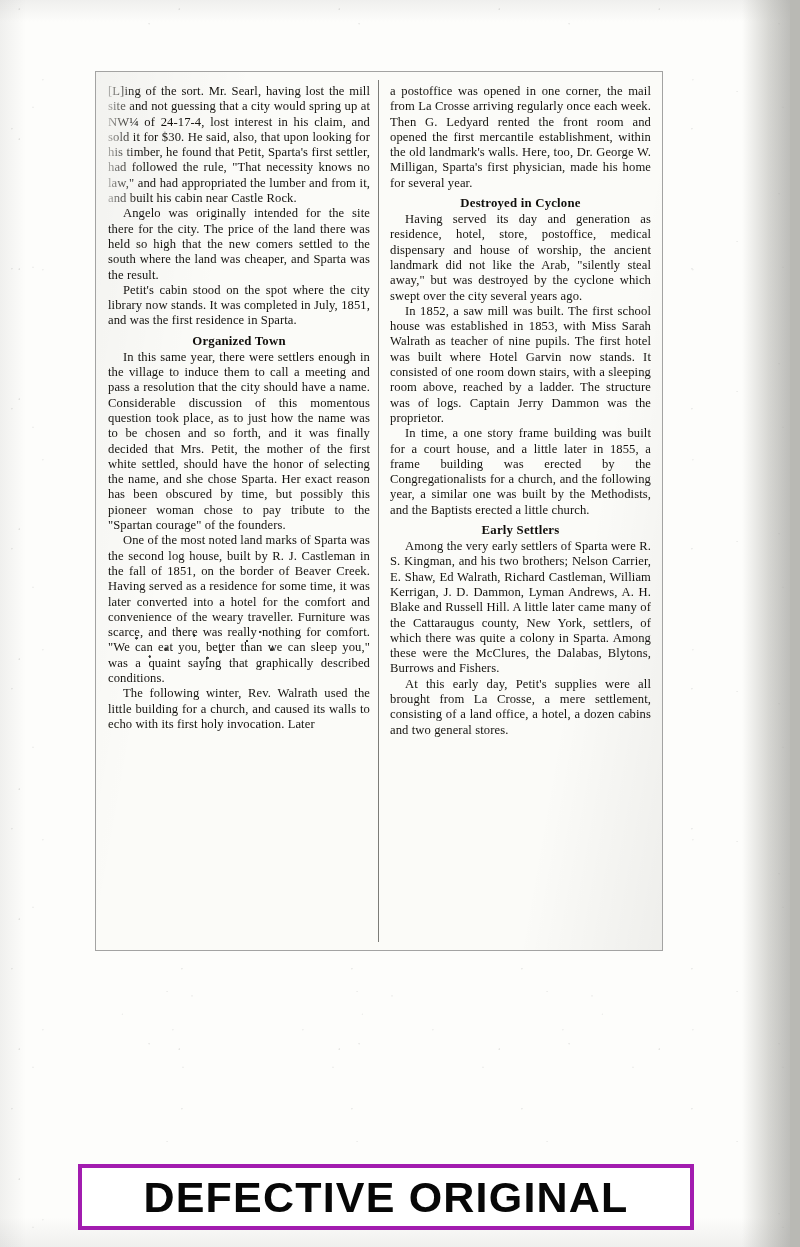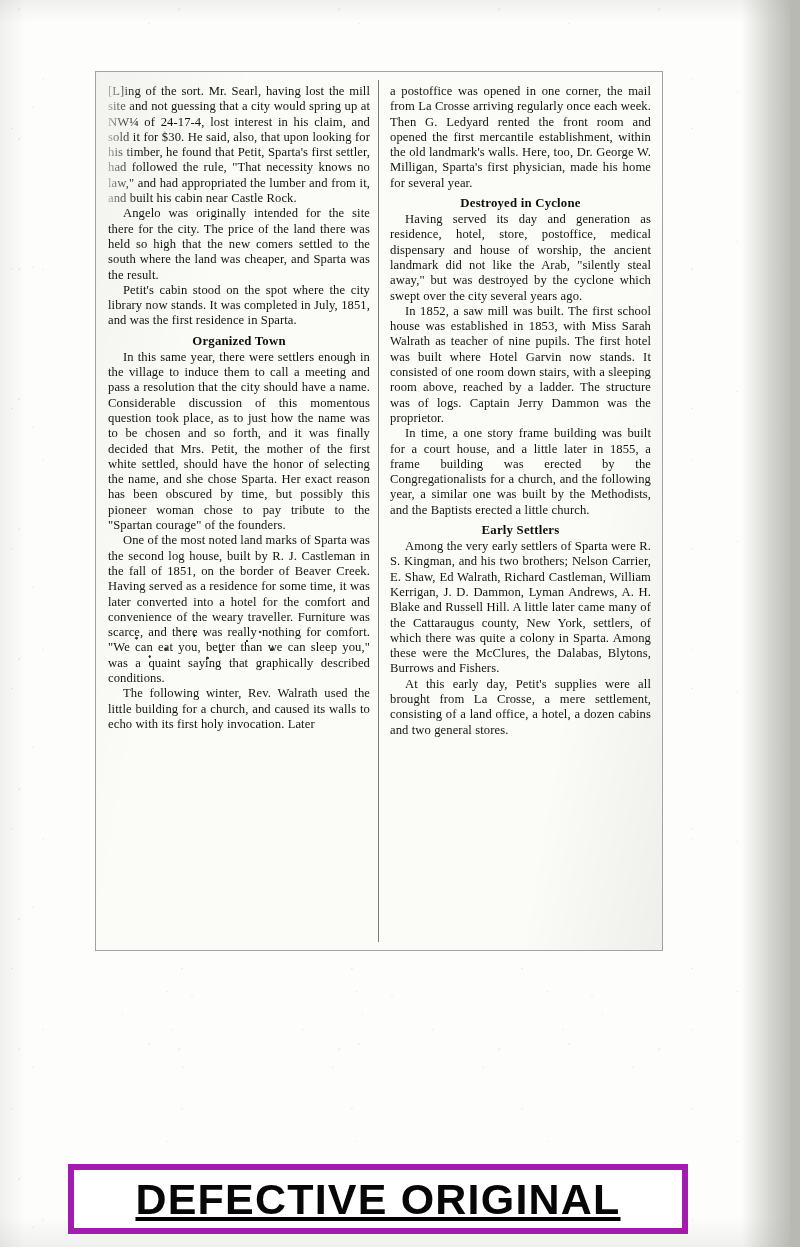--- a/index.html
+++ b/index.html
@@ -158,30 +158,29 @@
       radial-gradient(circle at 18% 84%, #1a1a1a 1.0px, transparent 1.5px),
       radial-gradient(circle at 53% 88%, #1a1a1a 1.1px, transparent 1.6px),
       radial-gradient(circle at 85% 12%, #1a1a1a 1.0px, transparent 1.5px),
       radial-gradient(circle at 36% 8%,  #1a1a1a 0.9px, transparent 1.4px);
     background-repeat: no-repeat;
   }
 
   
   #stamp {
     position: absolute;
-    left: 68px;
+    left: 78px;
     top: 1164px;
     width: 608px;
     height: 58px;
     background: #ffffff;
-    border: 6px solid #a21caf;
+    border: 4px solid #a21caf;
     display: flex;
     align-items: center;
     justify-content: center;
-    text-decoration: underline;
   }
   #stamp span {
     font-family: "Liberation Sans", sans-serif;
     font-weight: bold;
     font-size: 43px;
     letter-spacing: 1.2px;
     color: #070707;
     white-space: nowrap;
   }
 </style>

